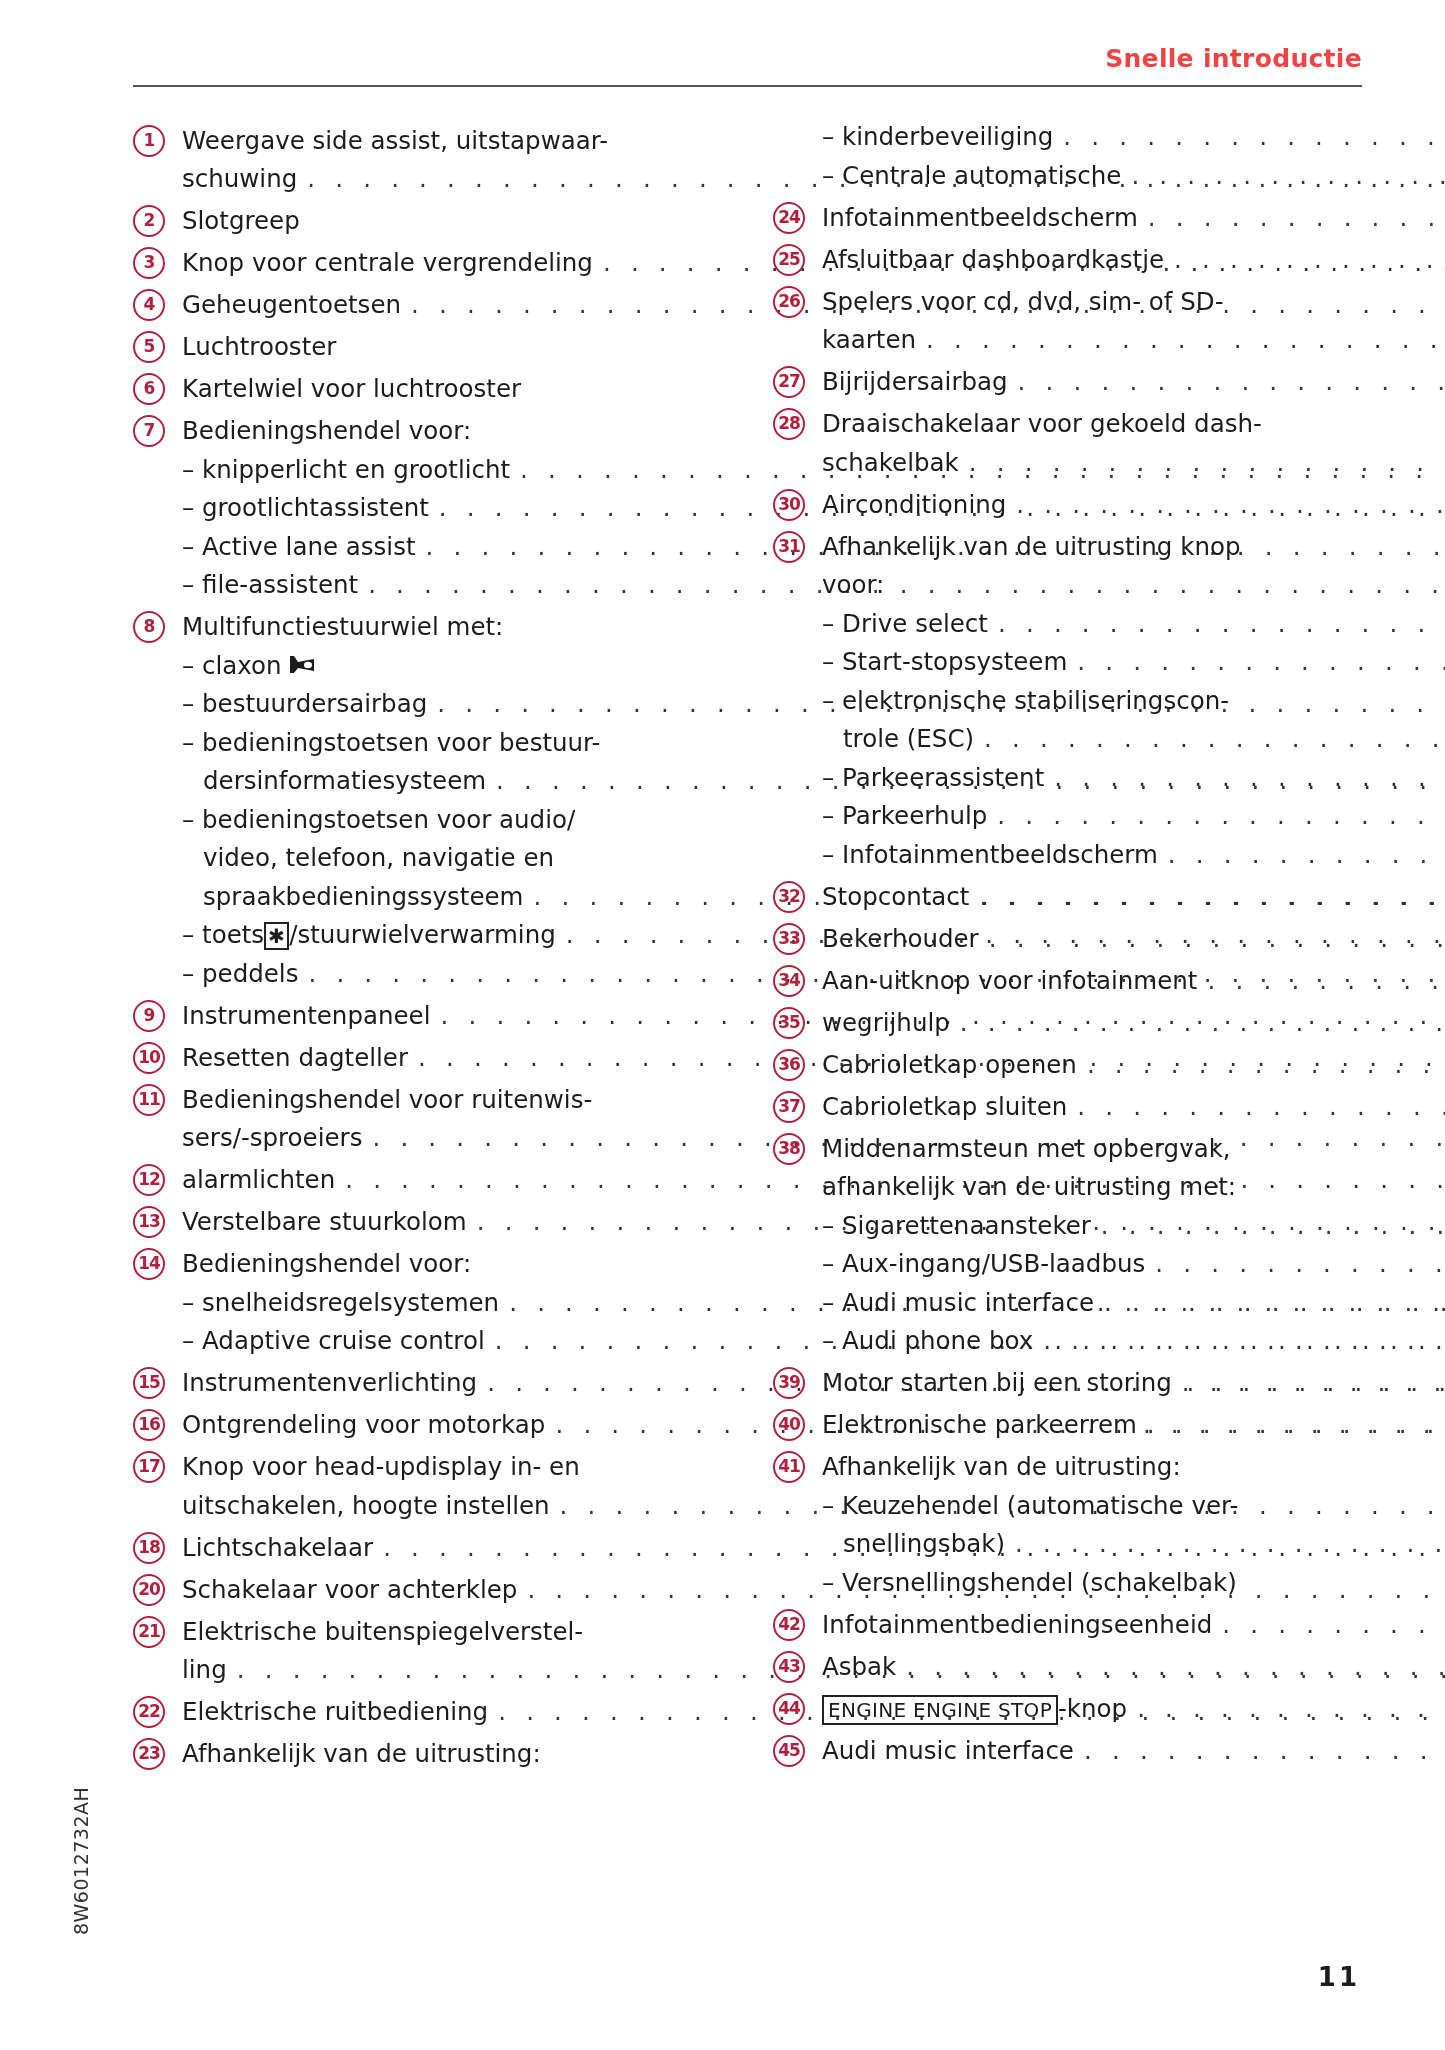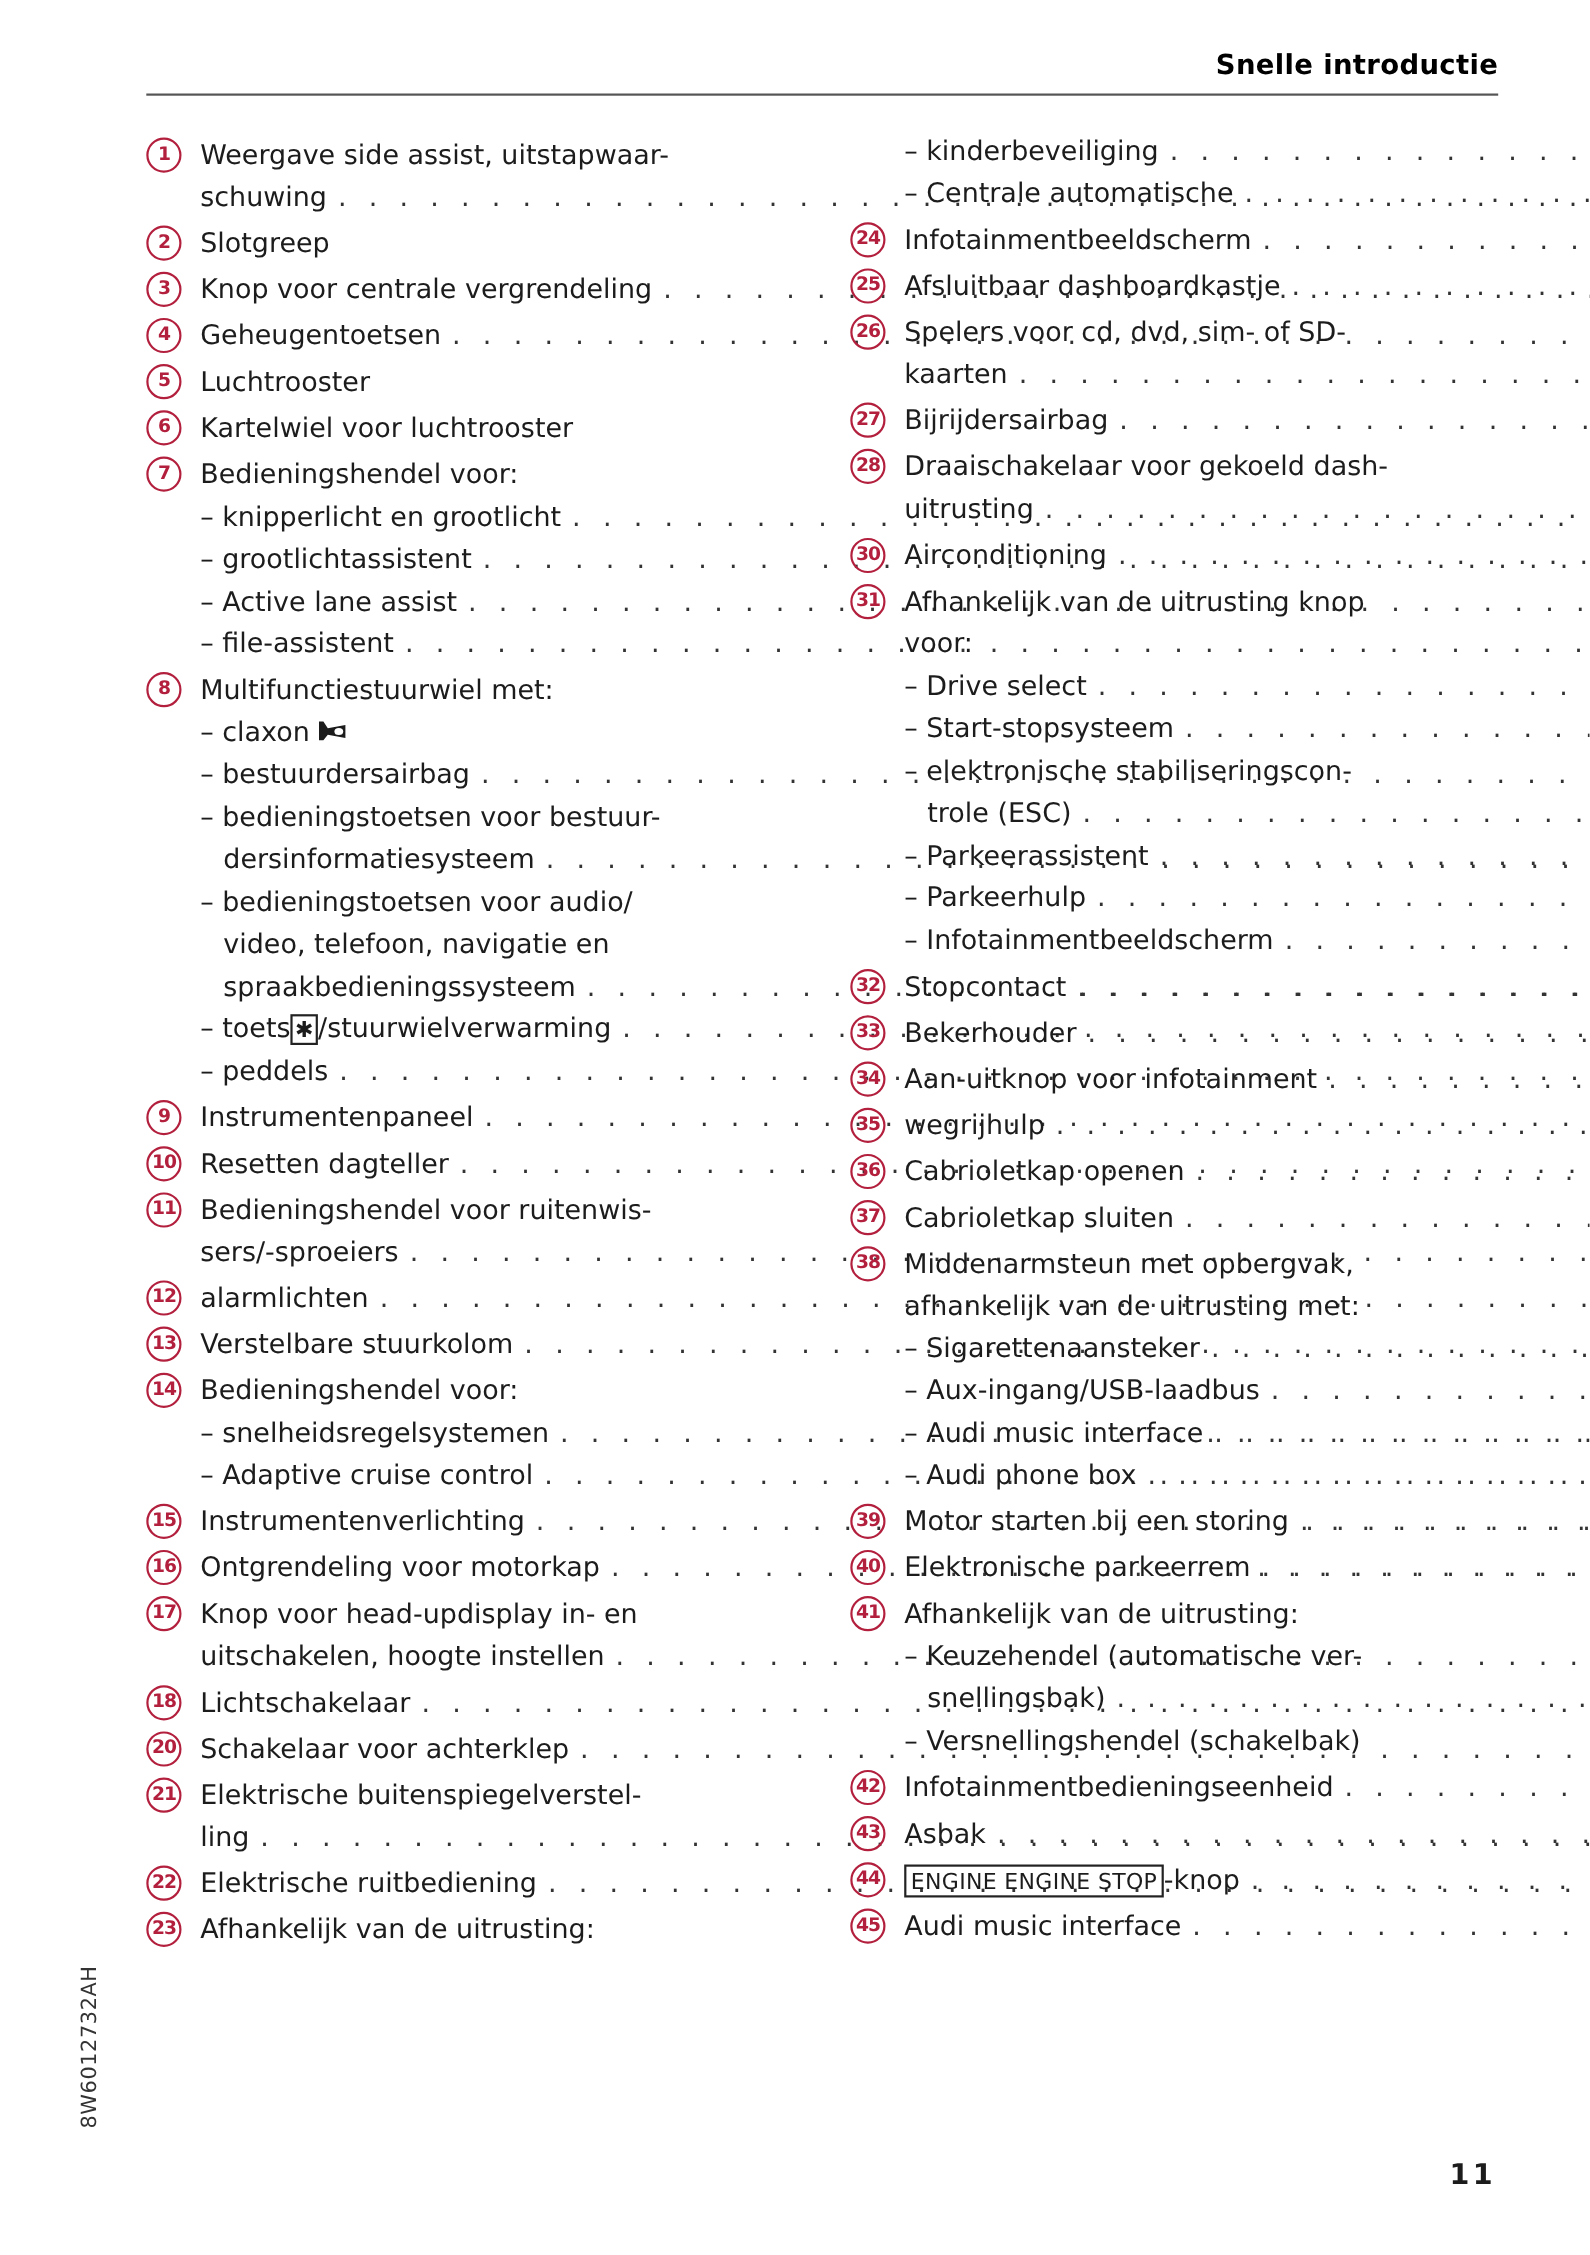--- a/index.html
+++ b/index.html
@@ -1,19 +1,19 @@
 <!DOCTYPE html>
 <html><head>
 <meta charset="utf-8">
 <style>
   html, body { margin: 0; padding: 0; background: #ffffff; }
   body { width: 1445px; height: 2050px; position: relative; overflow: hidden;
          font-family: "DejaVu Sans", sans-serif; color: #1c1c1c; }
   .header-title { position: absolute; right: 83px; top: 44px; font-size: 25px; font-weight: bold;
-                  letter-spacing: 0.3px; color: #000000; }
+                  letter-spacing: 0.3px; color: #ef4444; }
   .header-rule { position: absolute; left: 133px; top: 85px; width: 1229px; height: 2px; background: #555; }
   .col { position: absolute; top: 118px; }
   .col.left { left: 133px; width: 592px; }
   .col.right { left: 773px; width: 568px; }
   .row { position: relative; display: flex; align-items: flex-start; font-size: 24.5px; line-height: 38.5px; }
   .row.main { margin-top: 3.5px; }
   .num { width: 32px; height: 32px; flex: 0 0 auto; margin-top: 3px; border: 2.5px solid #b3203e; border-radius: 50%;
          box-sizing: border-box; color: #b3203e; font-size: 17px; line-height: 27px; text-align: center;
          letter-spacing: -1px; font-weight: bold; }
   .numspacer { width: 32px; flex: 0 0 auto; }
@@ -387,21 +387,21 @@
         </div>
       </div>
     </div>
     <div class="row main">
       <span class="num">28</span>
       <div class="body">
         <div class="line">
           <span class="txt">Draaischakelaar voor gekoeld dash-</span>
         </div>
         <div class="line">
-          <span class="txt">uitrusting</span>
+          <span class="txt">schakelbak</span>
           <span class="dots"></span>
         </div>
       </div>
     </div>
     <div class="row main">
       <span class="num">30</span>
       <div class="body">
         <div class="line">
           <span class="txt">Airconditioning</span>
           <span class="dots"></span>

